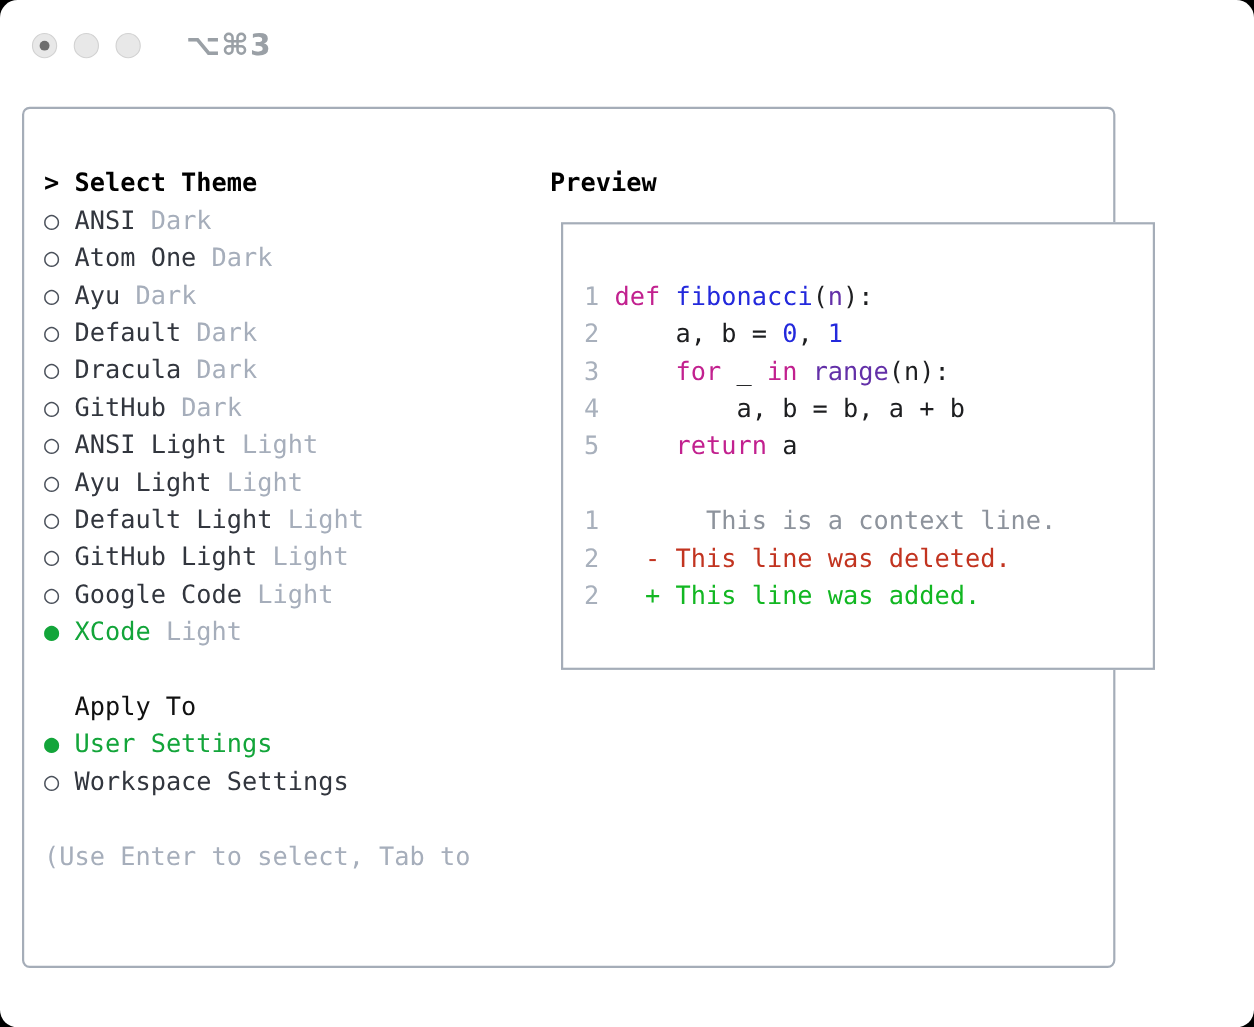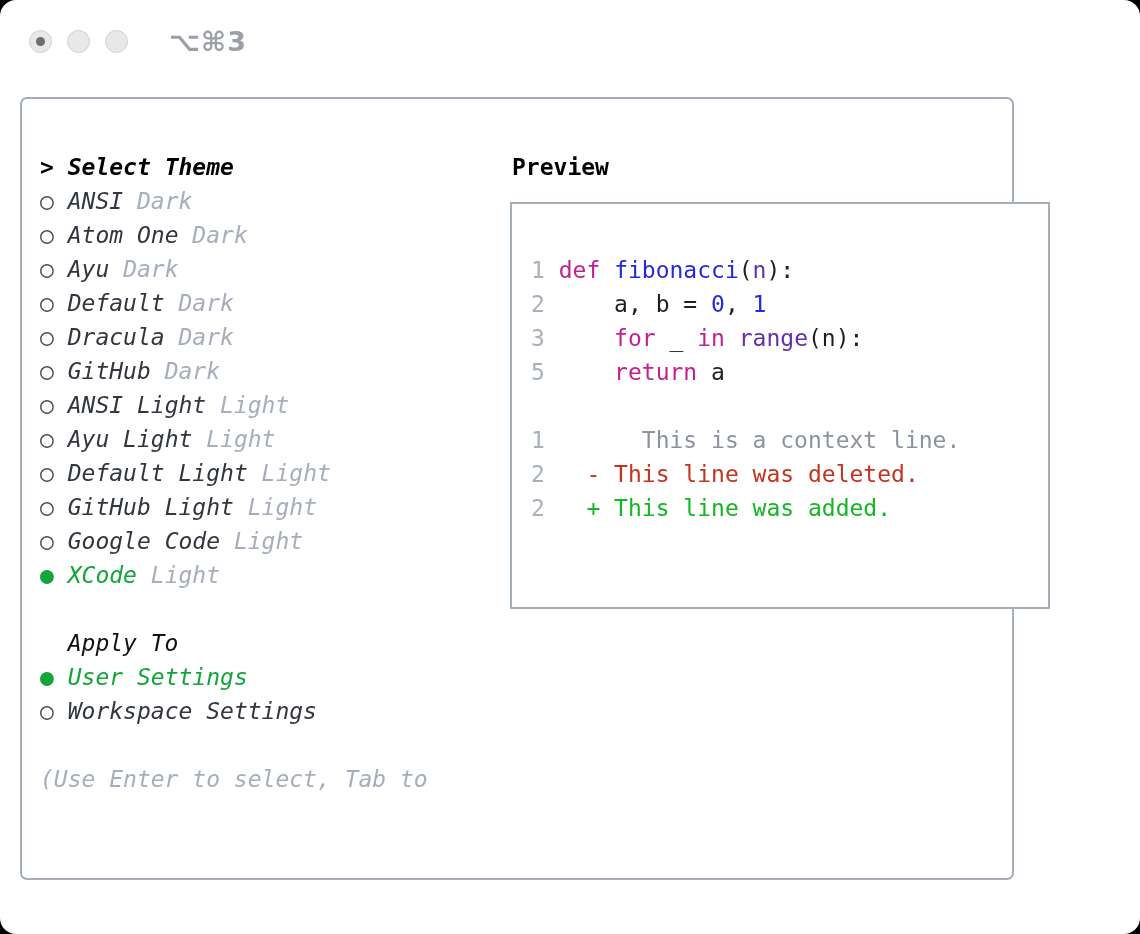--- a/index.html
+++ b/index.html
@@ -29,36 +29,36 @@
   .tb-title{
     font-family:"DejaVu Sans","Liberation Sans",sans-serif;
     font-size:27px;font-weight:bold;color:#9aa0a6;margin-left:26px;letter-spacing:1px;
   }
   
   .panel{
     position:absolute;left:20px;top:97px;width:994px;height:783px;
     border:2px solid var(--panel-border);border-radius:7px;box-sizing:border-box;
     background:#fff;
   }
-  .row{height:34px;line-height:34px;font-size:23px;white-space:pre;color:var(--text-dark);font-style:italic;}
+  .row{height:34px;line-height:34px;font-size:23px;white-space:pre;color:var(--text-dark);}
   
   .theme-col{position:absolute;left:18px;top:51px;}
   .hdr{font-weight:bold;color:#000;}
   .prompt{font-weight:bold;color:#000;}
   .marker{color:#4c525c;}
   .marker.sel{color:var(--accent-green);}
   .tname{color:var(--text-dark);}
   .tname.sel{color:var(--accent-green);}
   .ttag{color:var(--muted-gray);}
   .apply-title{color:#111;padding-left:2ch;}
   .help-line{color:var(--muted-gray);}
   
   .preview-title{
     position:absolute;left:478px;top:51px;height:34px;line-height:34px;
-    font-size:23px;font-weight:bold;color:#000;white-space:pre;margin-left:12px;
+    font-size:23px;font-weight:bold;color:#000;white-space:pre;
   }
   .preview-box{
     position:absolute;left:488px;top:103px;width:540px;height:407px;
     border:2px solid var(--panel-border);box-sizing:border-box;
     padding:49px 0 0 19px;background:#fff;overflow:hidden;
   }
   .code-row{height:34px;line-height:34px;font-size:23px;white-space:pre;color:var(--code-black);}
   .lnum{color:var(--line-number-gray);}
   .c-keyword{color:var(--keyword-magenta);}
   .c-function{color:var(--value-blue);}
@@ -121,20 +121,21 @@
         </div>
     </div>
 
     <div class="preview-title">Preview</div>
 
     <div class="preview-box">
       <div id="code-lines">
           <div class="code-row"><span class="lnum">1</span><span> </span><span class="c-keyword">def</span><span class="c-plain"> </span><span class="c-function">fibonacci</span><span class="c-plain">(</span><span class="c-builtin">n</span><span class="c-plain">):</span></div>
           <div class="code-row"><span class="lnum">2</span><span> </span><span class="c-plain">    a, b = </span><span class="c-number">0</span><span class="c-plain">, </span><span class="c-number">1</span></div>
           <div class="code-row"><span class="lnum">3</span><span> </span><span class="c-plain">    </span><span class="c-keyword">for</span><span class="c-plain"> _ </span><span class="c-keyword">in</span><span class="c-plain"> </span><span class="c-builtin">range</span><span class="c-plain">(n):</span></div>
+          <div class="code-row"><span class="lnum">4</span><span> </span><span class="c-plain">        a, b = b, a + b</span></div>
           <div class="code-row"><span class="lnum">5</span><span> </span><span class="c-plain">    </span><span class="c-keyword">return</span><span class="c-plain"> a</span></div>
         </div>
       <div class="code-row"></div>
       <div id="diff-lines">
           <div class="code-row"><span class="lnum">1</span><span> </span><span class="d-context">      This is a context line.</span></div>
           <div class="code-row"><span class="lnum">2</span><span> </span><span class="d-deleted">  - This line was deleted.</span></div>
           <div class="code-row"><span class="lnum">2</span><span> </span><span class="d-added">  + This line was added.</span></div>
         </div>
     </div>
 

